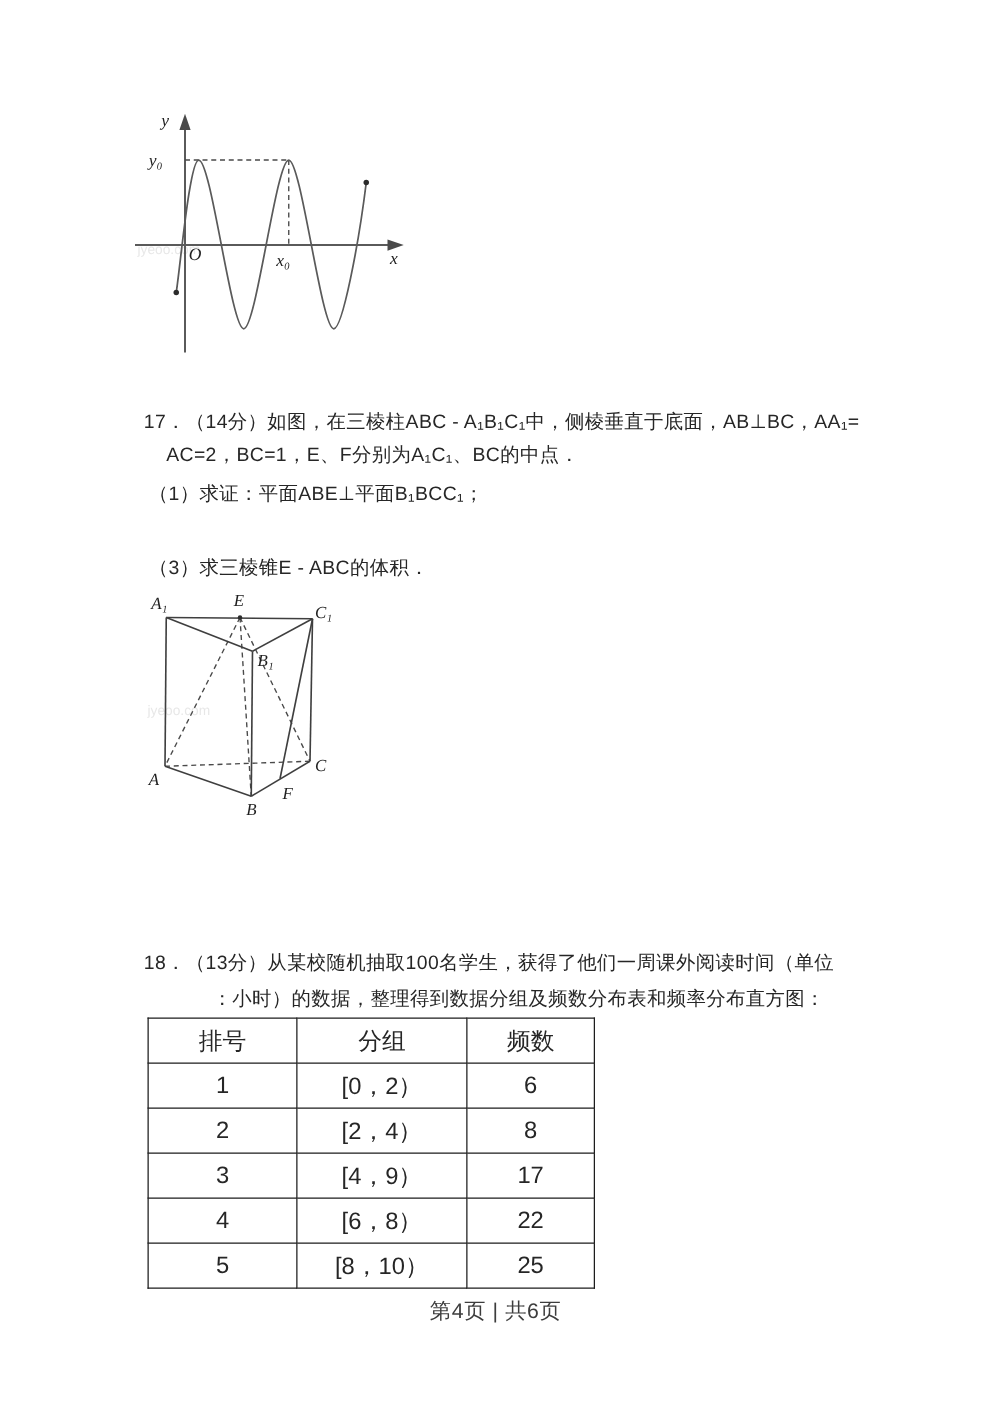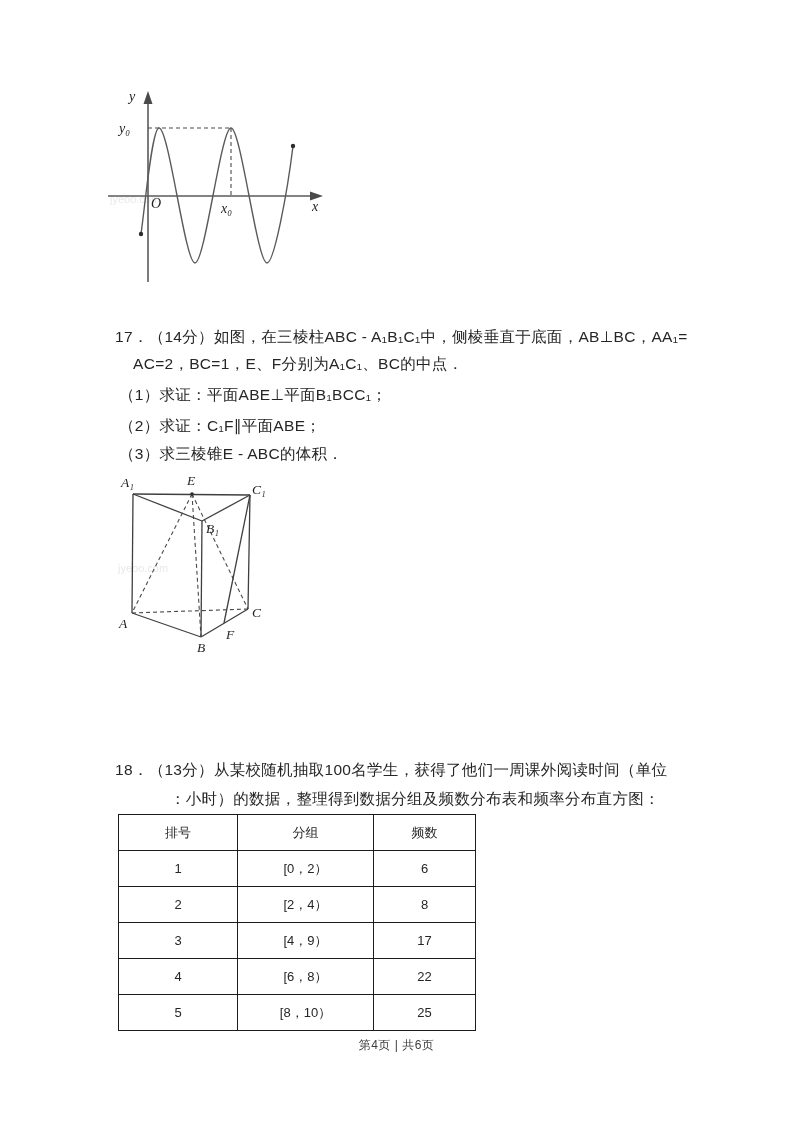--- a/index.html
+++ b/index.html
@@ -52,38 +52,38 @@
   .freq-table {
     position: absolute;
     left: 118px;
     top: 814px;
     border-collapse: collapse;
     table-layout: fixed;
   }
   .freq-table td, .freq-table th {
     border: 1.5px solid #1c1c1c;
     font-weight: normal;
-    font-size: 13px;
+    font-size: 19px;
     text-align: center;
     vertical-align: middle;
     height: 35px;
     padding: 0;
     color: #262626;
   }
   .col-rank  { width: 118px; }
   .col-group { width: 135px; }
   .col-freq  { width: 101px; }
 
   .footer {
     position: absolute;
     left: 0;
     right: 0;
     top: 1037px;
     text-align: center;
-    font-size: 12px;
+    font-size: 17px;
     color: #3d3d3d;
     letter-spacing: 0.5px;
   }
 </style>
 </head>
 <body>
 
 <div class="page">
 
   <svg class="fig-sine" width="240" height="210" viewBox="0 0 240 210">
@@ -106,21 +106,20 @@
     <text class="axis-label" x="29" y="21">y</text>
     <text class="axis-label" x="19" y="53">y₀</text>
     <text class="axis-label" x="51" y="128">O</text>
     <text class="axis-label" x="121" y="133">x₀</text>
     <text class="axis-label" x="212" y="131">x</text>
   </svg>
 
   <div class="t q17-l1">17．（14分）如图，在三棱柱ABC - A₁B₁C₁中，侧棱垂直于底面，AB⊥BC，AA₁=</div>
   <div class="t q17-l2">AC=2，BC=1，E、F分别为A₁C₁、BC的中点．</div>
   <div class="t q17-p1">（1）求证：平面ABE⊥平面B₁BCC₁；</div>
-  <div class="t q17-p2">（2）求证：C₁F∥平面ABE；</div>
   <div class="t q17-p3">（3）求三棱锥E - ABC的体积．</div>
 
   <svg class="fig-prism" width="185" height="195" viewBox="0 0 185 195">
     <text class="watermark" x="18" y="102">jyeoo.com</text>
 
     <g stroke="#4a4a4a" stroke-width="1.1" stroke-dasharray="4 3">
       <line x1="32" y1="143" x2="148" y2="139"></line>
       <line x1="92" y1="24" x2="32" y2="143"></line>
       <line x1="92" y1="24" x2="101" y2="167"></line>
       <line x1="92" y1="24" x2="148" y2="139"></line>

